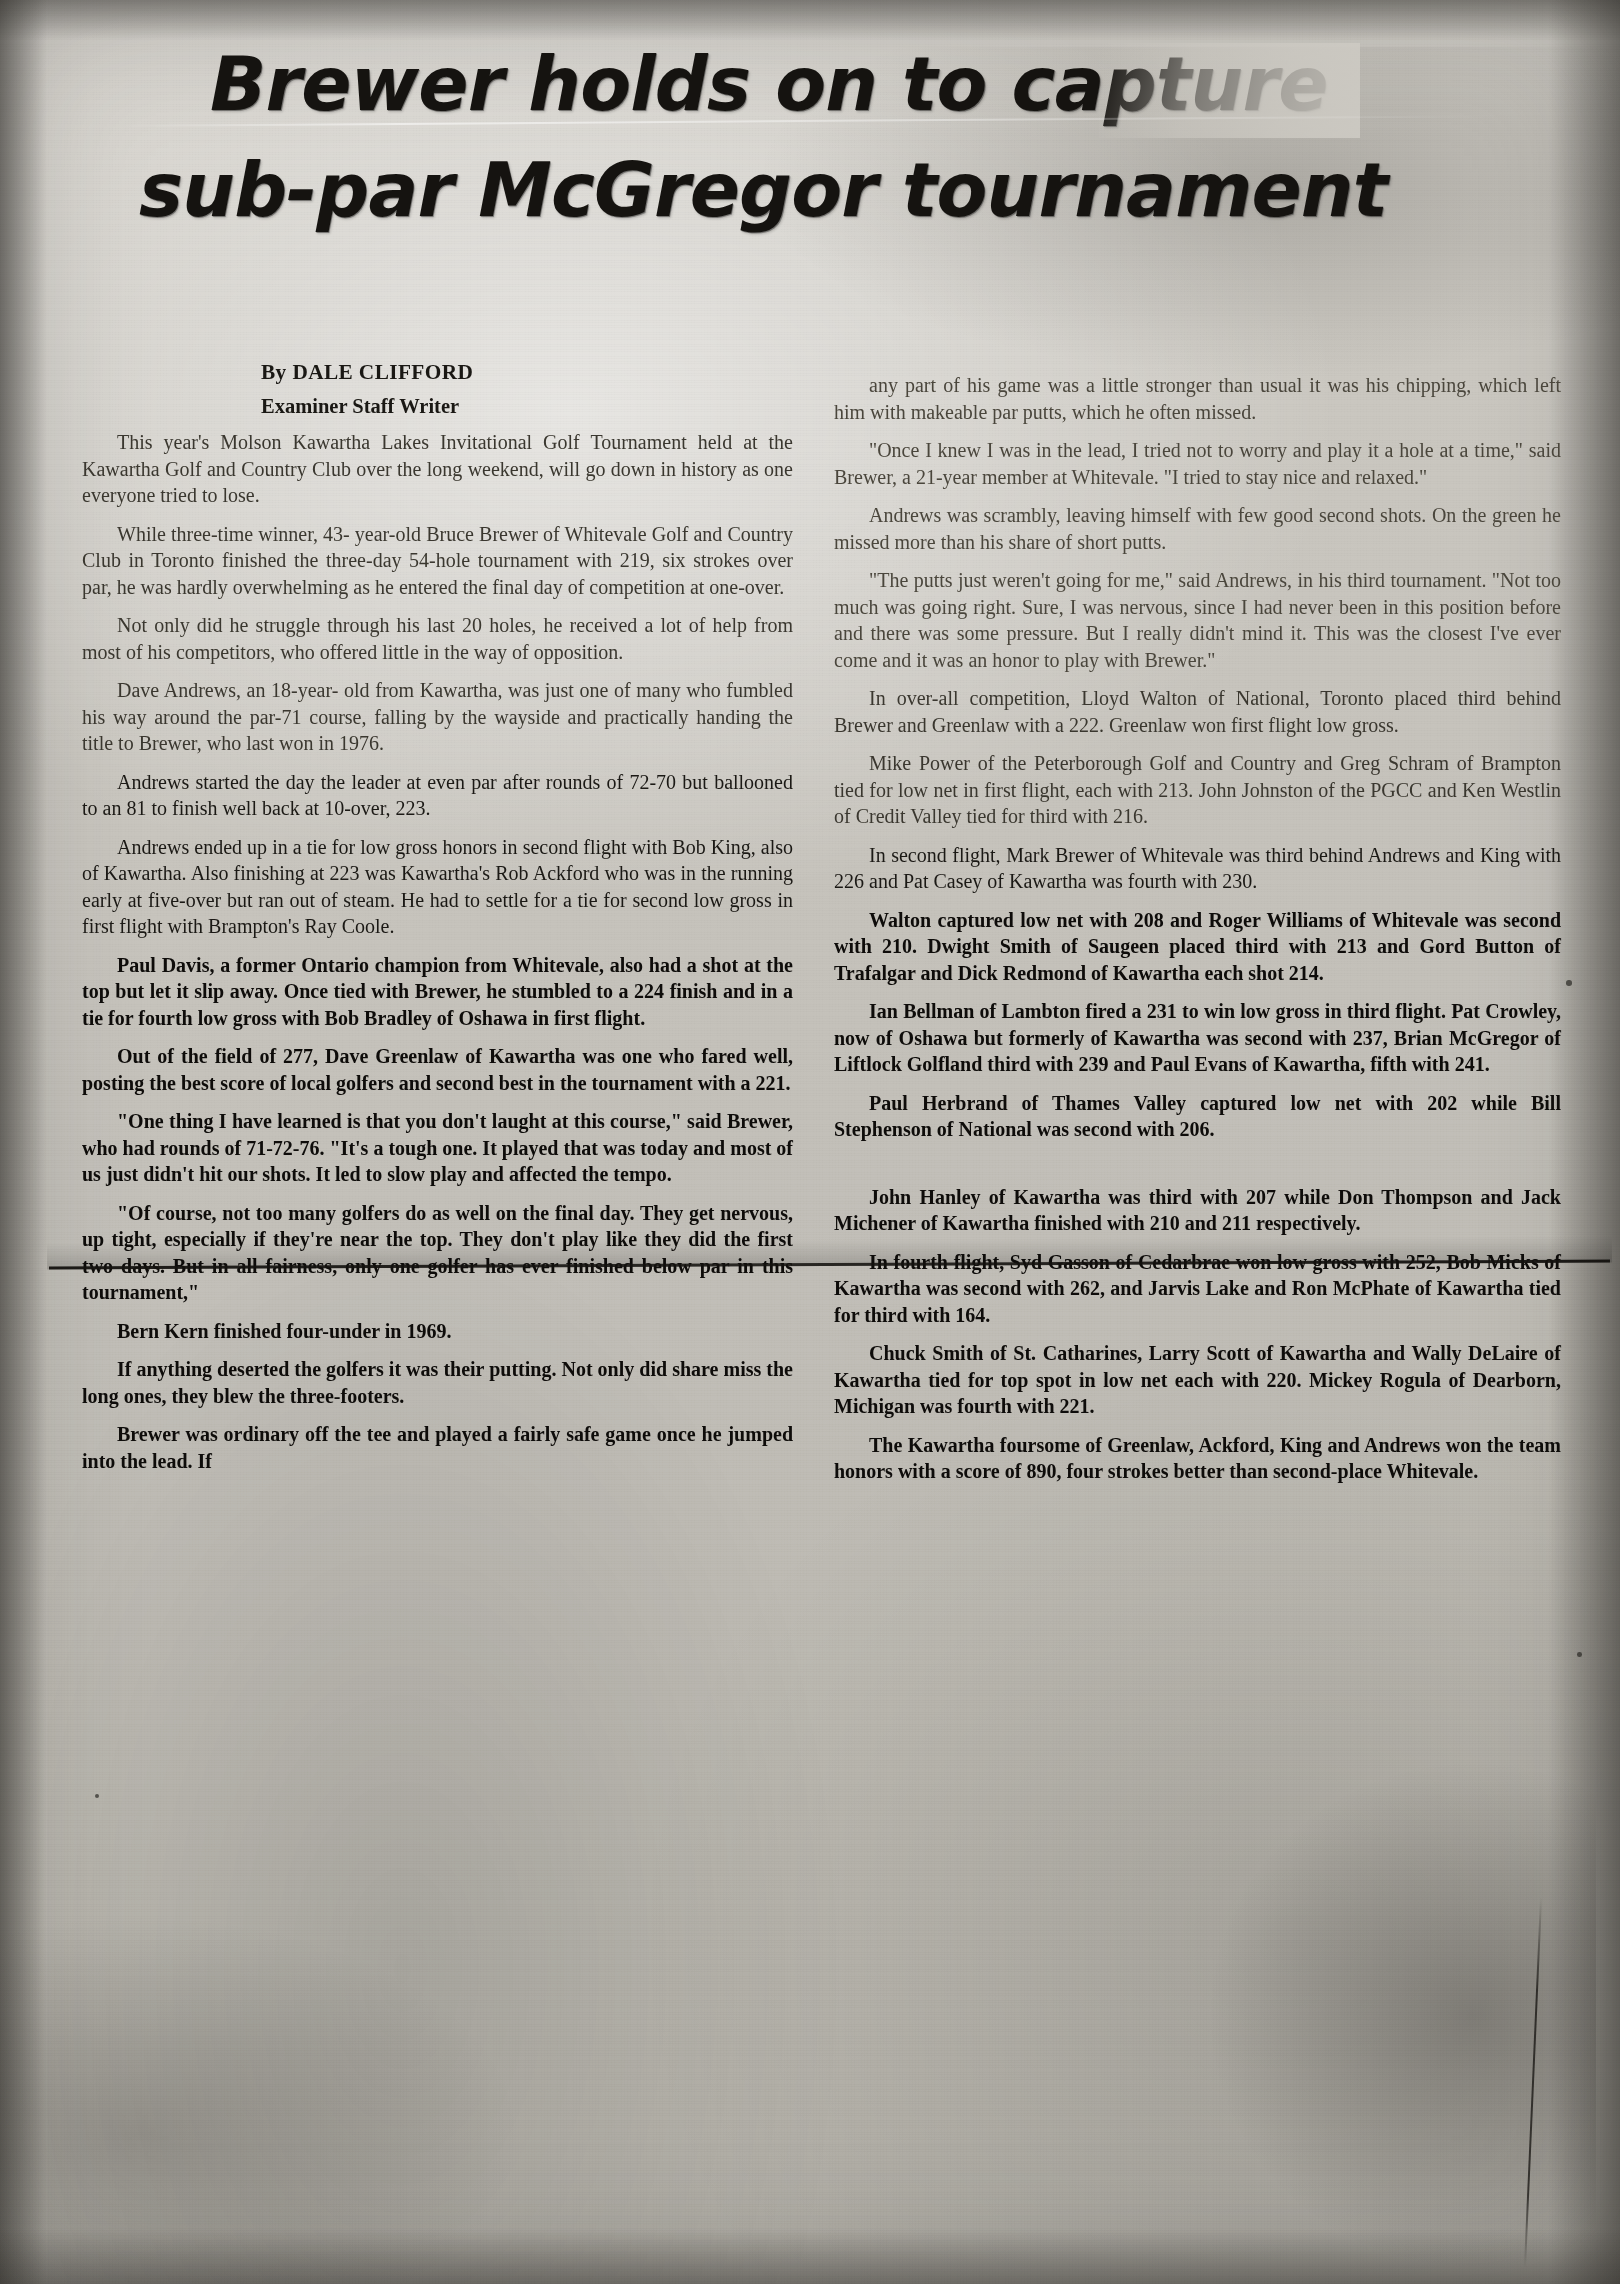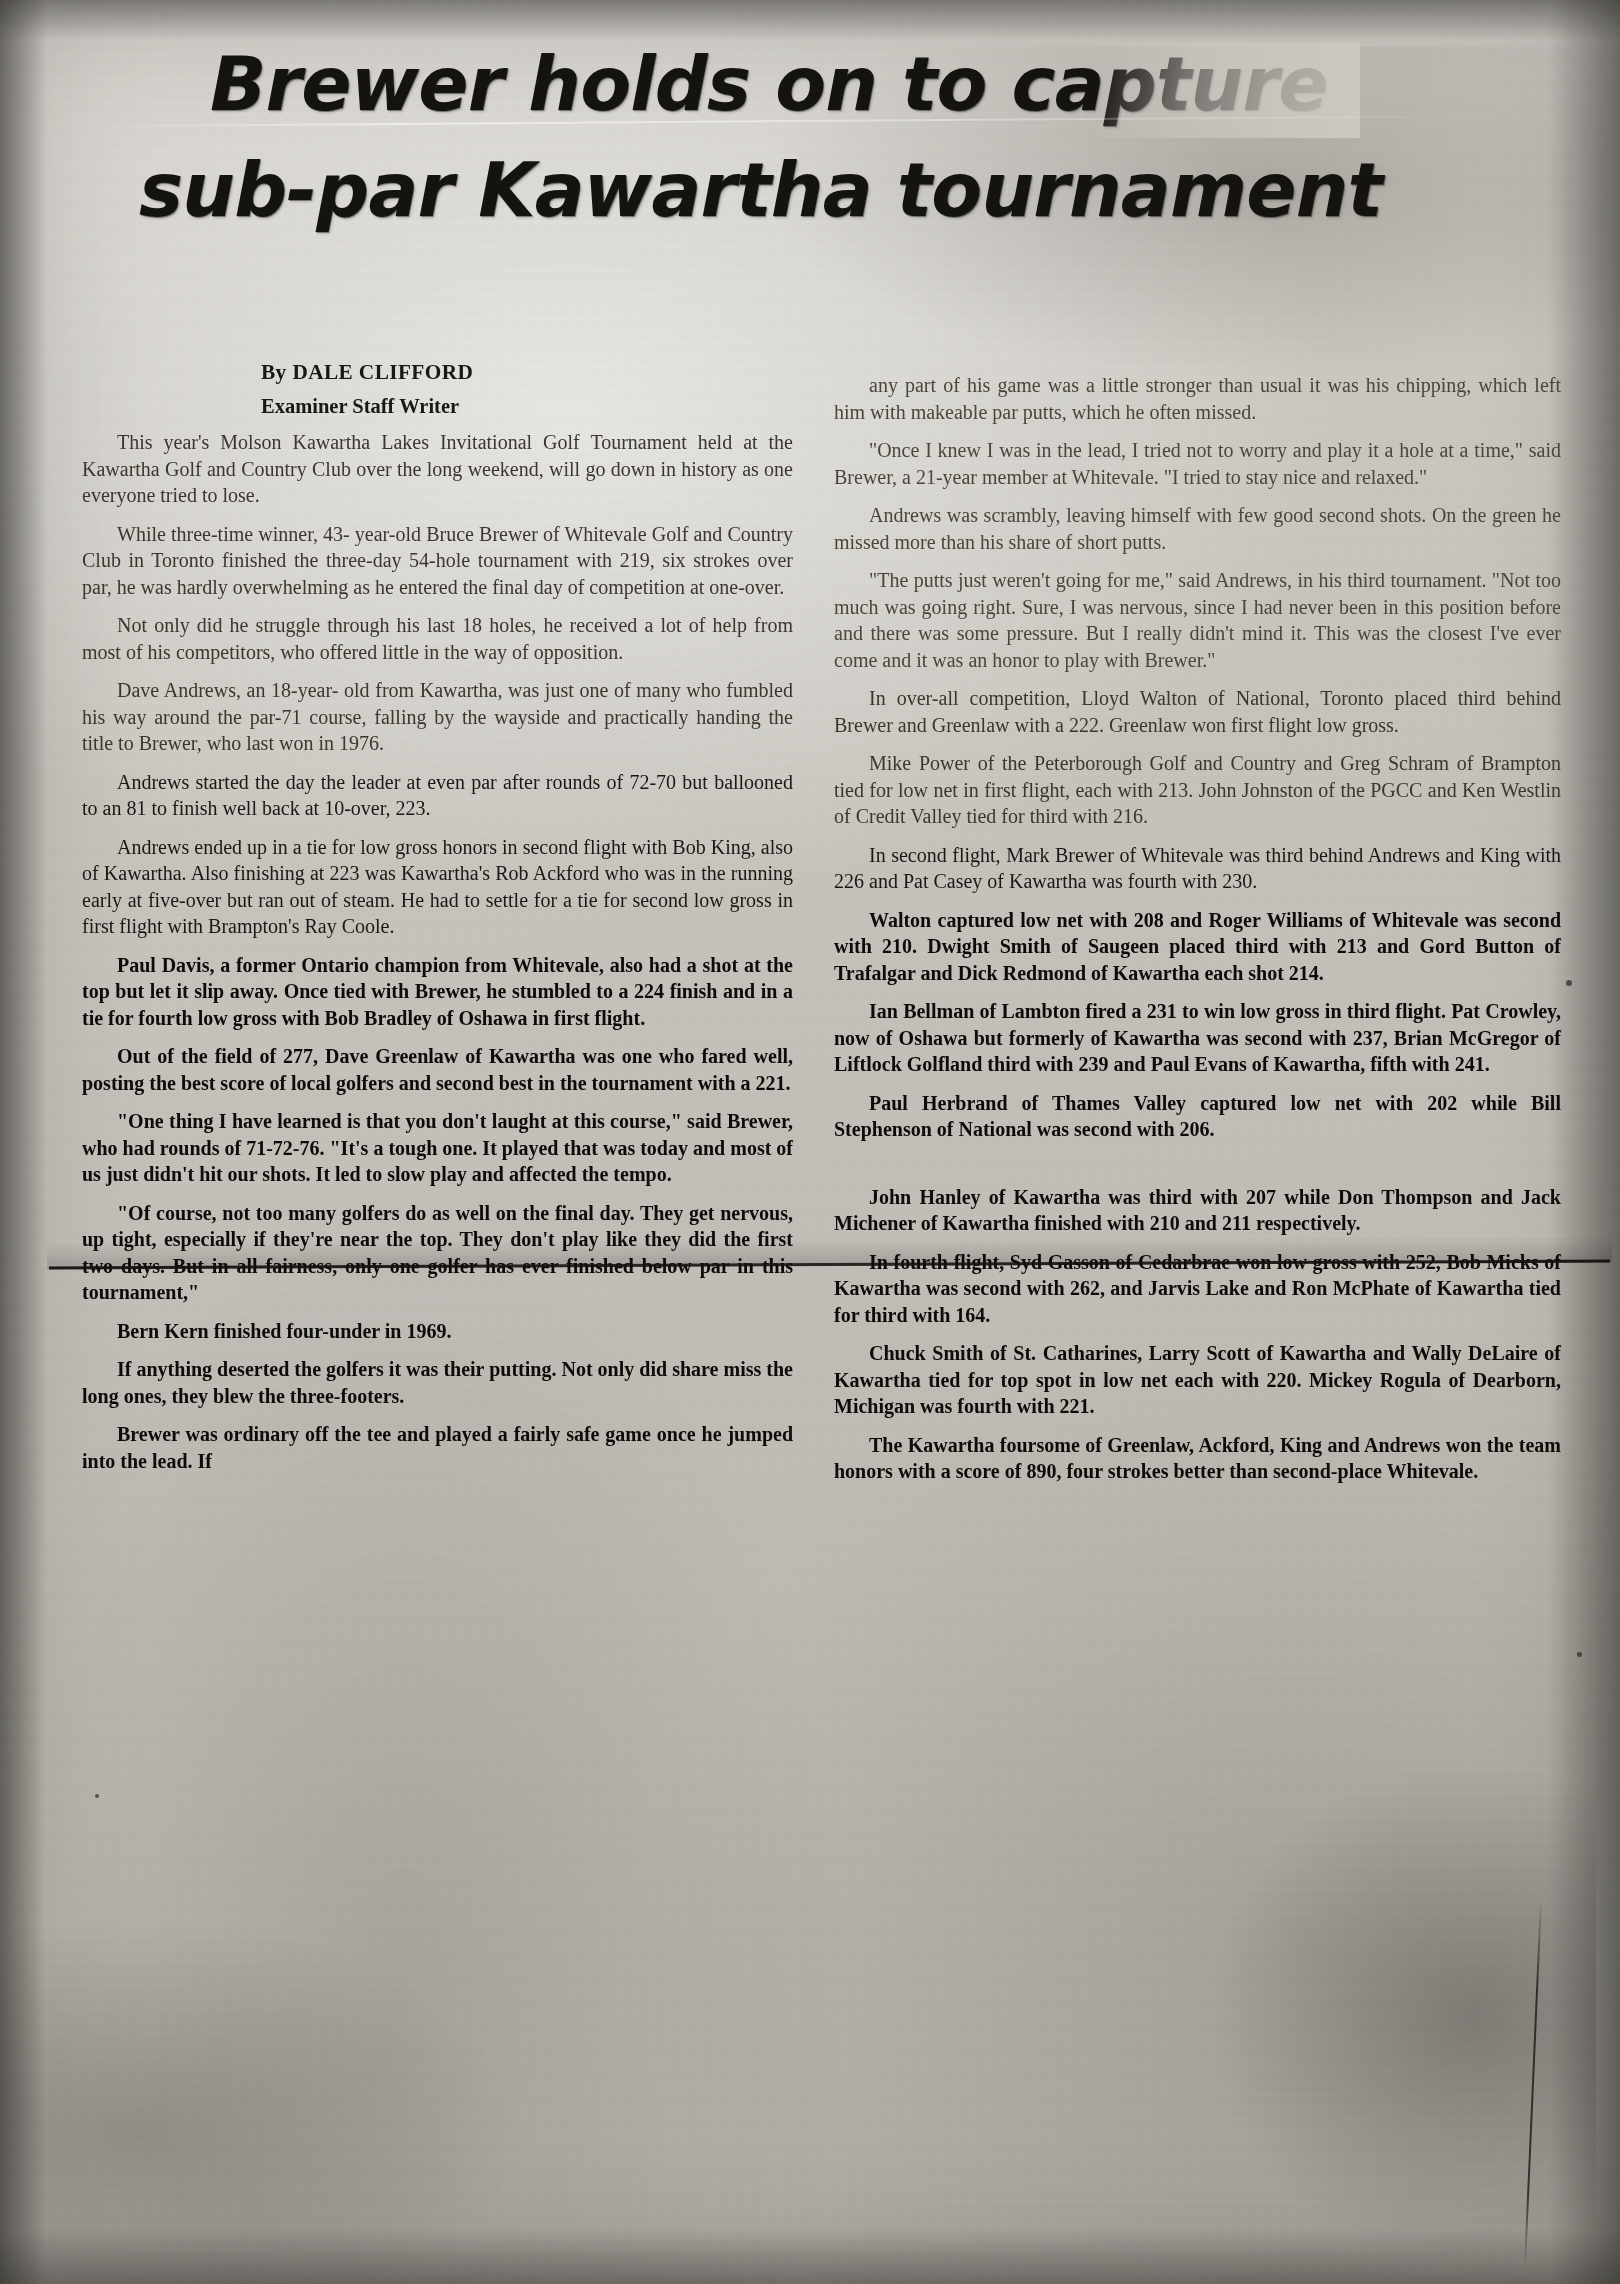--- a/index.html
+++ b/index.html
@@ -203,34 +203,34 @@
   <div class="smudge" id="smudge-top"></div>
   <div class="smudge" id="smudge-left"></div>
   <div class="smudge" id="smudge-right"></div>
   <div class="smudge" id="smudge-bottom"></div>
   <div class="smudge" id="smudge-blotch1"></div>
   <div class="smudge" id="smudge-blotch2"></div>
   <div class="smudge" id="smudge-blotch3"></div>
 
   <div id="headline">
     <div class="headline-line" id="headline-1">Brewer holds on to capture</div>
-    <div class="headline-line" id="headline-2">sub-par Kawartha tournament</div>
+    <div class="headline-line" id="headline-2">sub-par McGregor tournament</div>
   </div>
   <div id="headline-fade"></div>
   <div id="headline-scratch"></div>
 
   <div id="byline">
     <div id="byline-author">By DALE CLIFFORD</div>
     <div id="byline-role">Examiner Staff Writer</div>
   </div>
 
   <div class="column" id="col-left">
     <p class="para light">This year's Molson Kawartha Lakes Invitational Golf Tournament held at the Kawartha Golf and Country Club over the long weekend, will go down in history as one everyone tried to lose.</p>
     <p class="para light">While three-time winner, 43- year-old Bruce Brewer of Whitevale Golf and Country Club in Toronto finished the three-day 54-hole tournament with 219, six strokes over par, he was hardly overwhelming as he entered the final day of competition at one-over.</p>
-    <p class="para light">Not only did he struggle through his last 18 holes, he received a lot of help from most of his competitors, who offered little in the way of opposition.</p>
+    <p class="para light">Not only did he struggle through his last 20 holes, he received a lot of help from most of his competitors, who offered little in the way of opposition.</p>
     <p class="para light">Dave Andrews, an 18-year- old from Kawartha, was just one of many who fumbled his way around the par-71 course, falling by the wayside and practically handing the title to Brewer, who last won in 1976.</p>
     <p class="para">Andrews started the day the leader at even par after rounds of 72-70 but ballooned to an 81 to finish well back at 10-over, 223.</p>
     <p class="para">Andrews ended up in a tie for low gross honors in second flight with Bob King, also of Kawartha. Also finishing at 223 was Kawartha's Rob Ackford who was in the running early at five-over but ran out of steam. He had to settle for a tie for second low gross in first flight with Brampton's Ray Coole.</p>
     <p class="para heavy">Paul Davis, a former Ontario champion from Whitevale, also had a shot at the top but let it slip away. Once tied with Brewer, he stumbled to a 224 finish and in a tie for fourth low gross with Bob Bradley of Oshawa in first flight.</p>
     <p class="para heavy">Out of the field of 277, Dave Greenlaw of Kawartha was one who fared well, posting the best score of local golfers and second best in the tournament with a 221.</p>
     <p class="para heavy">"One thing I have learned is that you don't laught at this course," said Brewer, who had rounds of 71-72-76. "It's a tough one. It played that was today and most of us just didn't hit our shots. It led to slow play and affected the tempo.</p>
     <p class="para heavy">"Of course, not too many golfers do as well on the final day. They get nervous, up tight, especially if they're near the top. They don't play like they did the first two days. But in all fairness, only one golfer has ever finished below par in this tournament,"</p>
     <p class="para heavy">Bern Kern finished four-under in 1969.</p>
     <p class="para heavy">If anything deserted the golfers it was their putting. Not only did share miss the long ones, they blew the three-footers.</p>
     <p class="para heavy">Brewer was ordinary off the tee and played a fairly safe game once he jumped into the lead. If</p>

